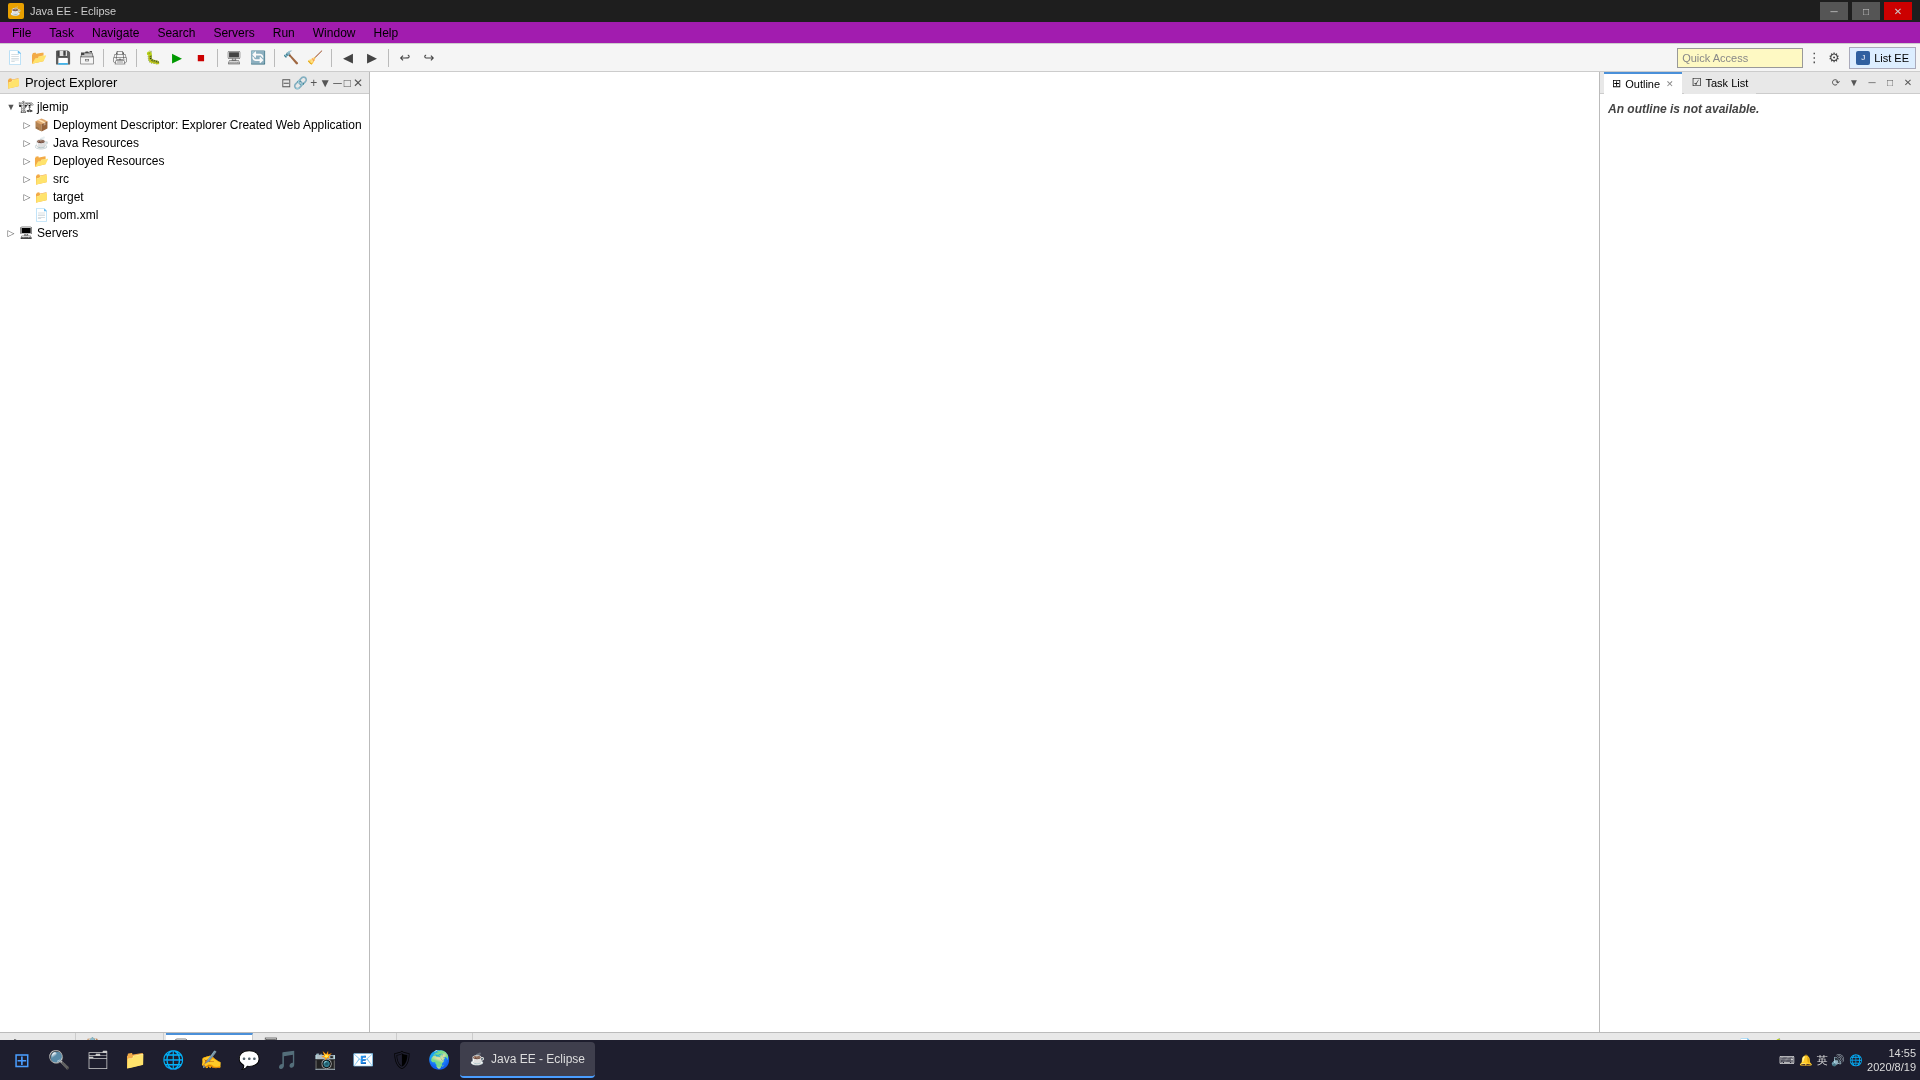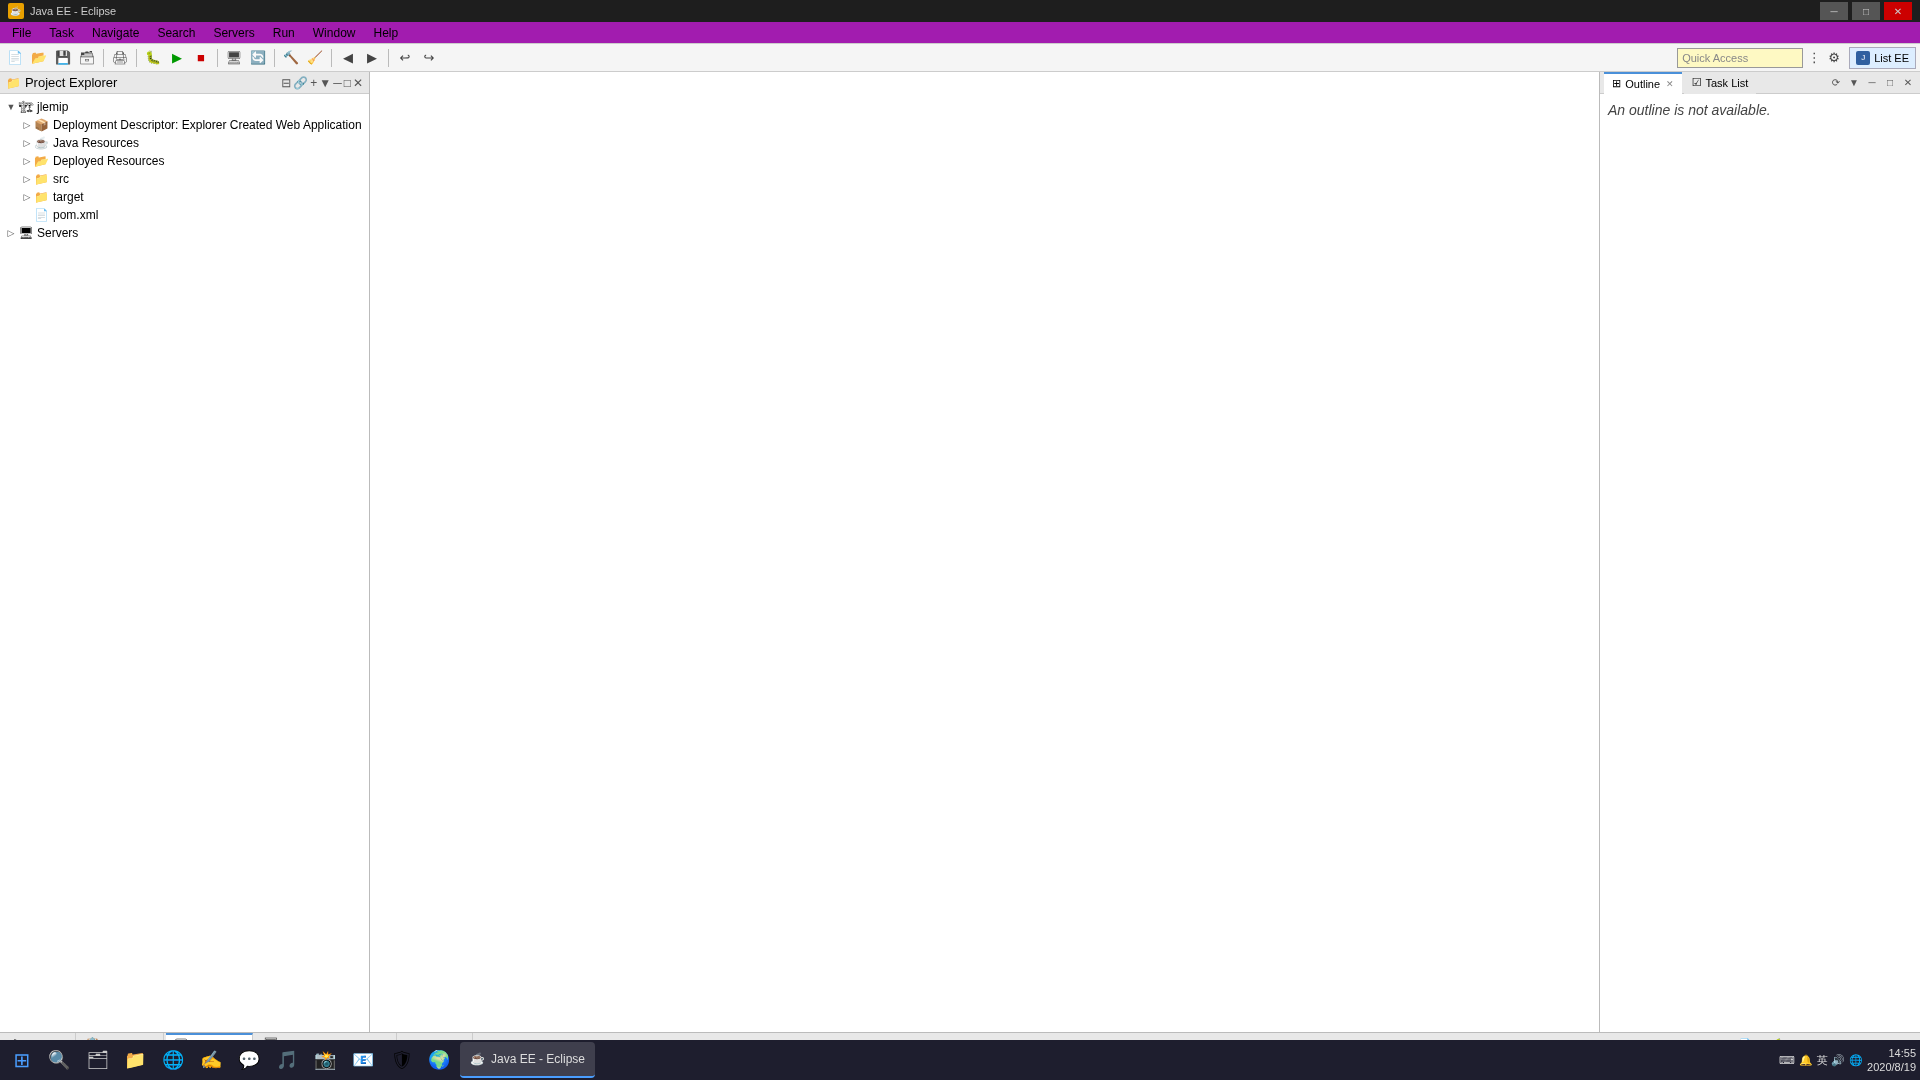--- a/index.html
+++ b/index.html
@@ -149,23 +149,24 @@
     #right-panel {
       width: 320px;
       min-width: 320px;
       display: flex;
       flex-direction: column;
       background: #fff;
     }
     .outline-content {
       flex: 1;
       padding: 8px;
-      font-size: 14px;
+      font-size: 12px;
       color: #444;
       font-style: italic;
+      font-weight: bold;
     }
 
     
     #bottom-area {
       height: 220px;
       border-top: 1px solid #bbb;
       display: flex;
       flex-direction: column;
     }
 

